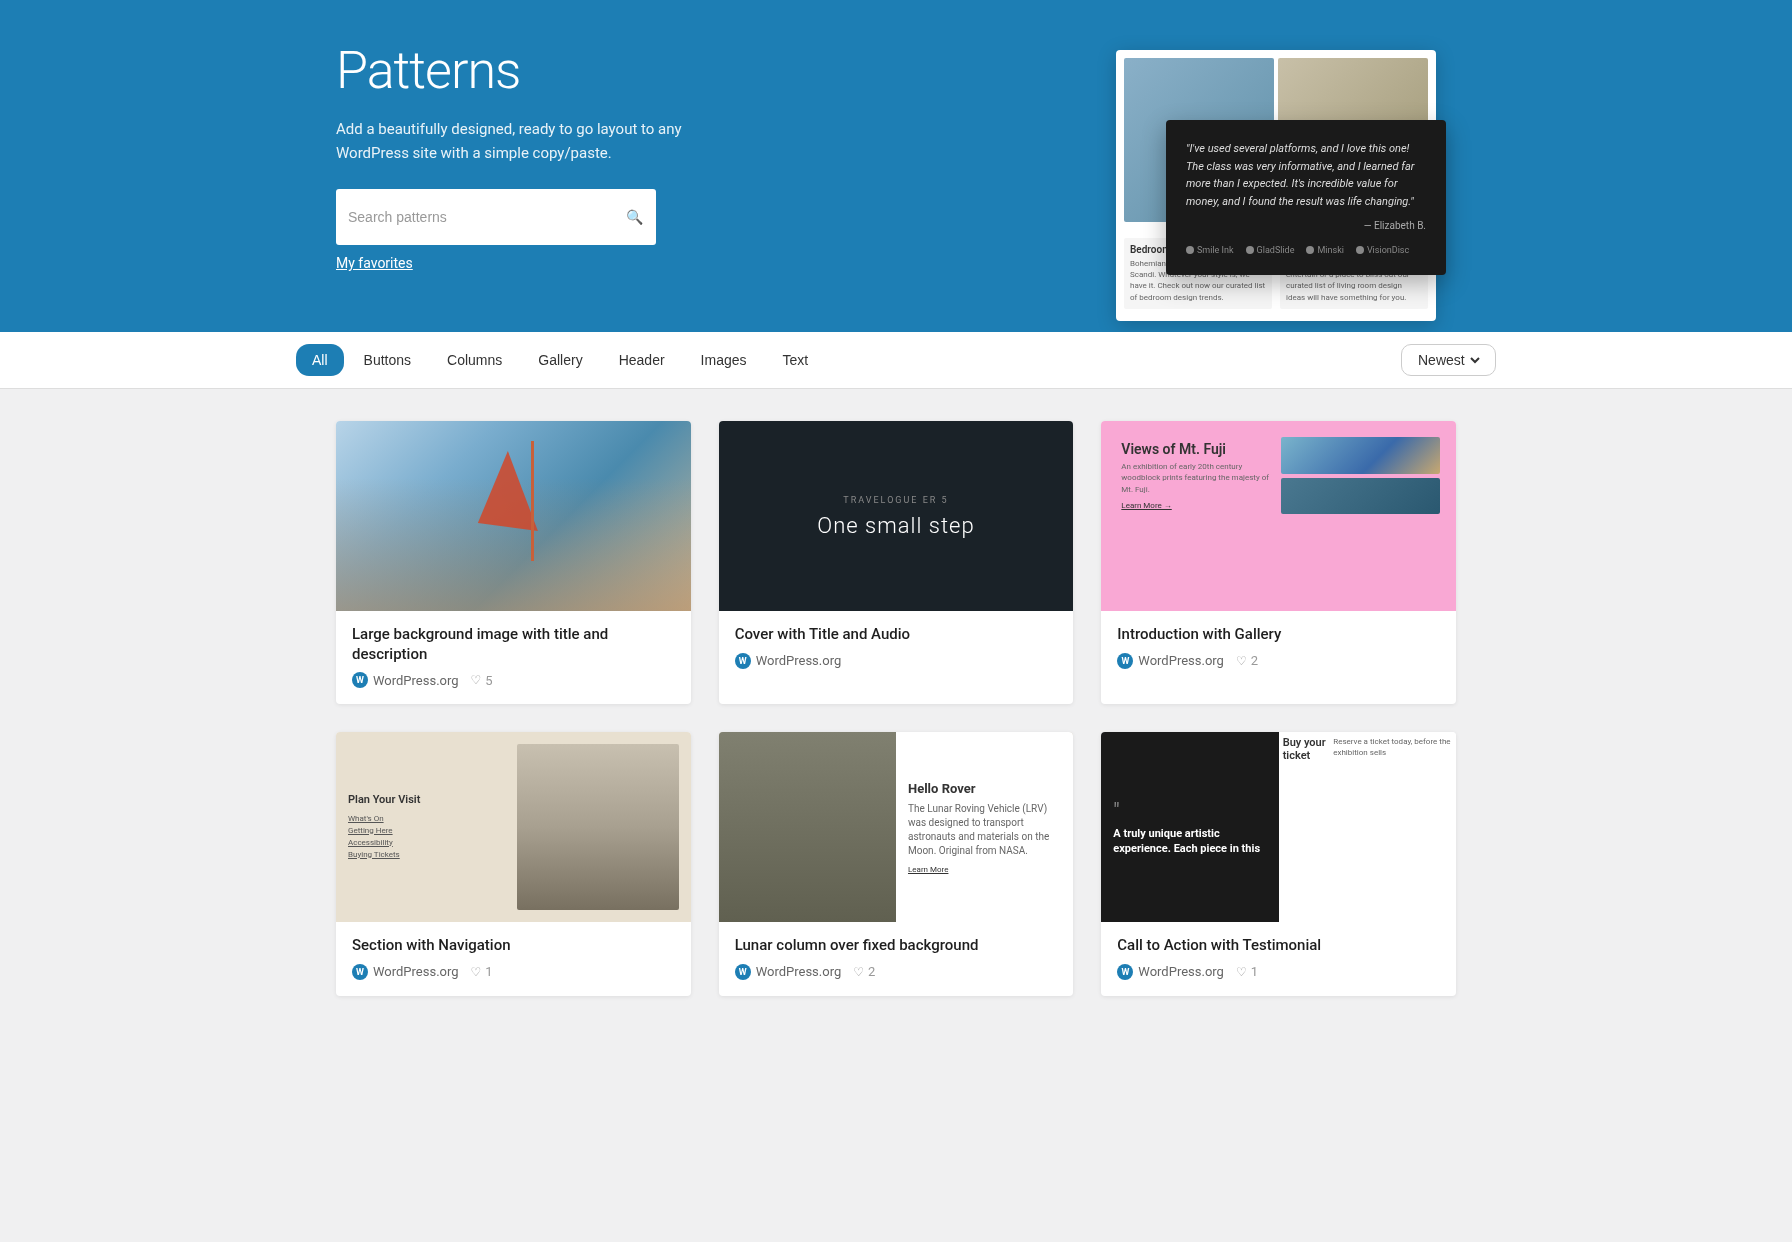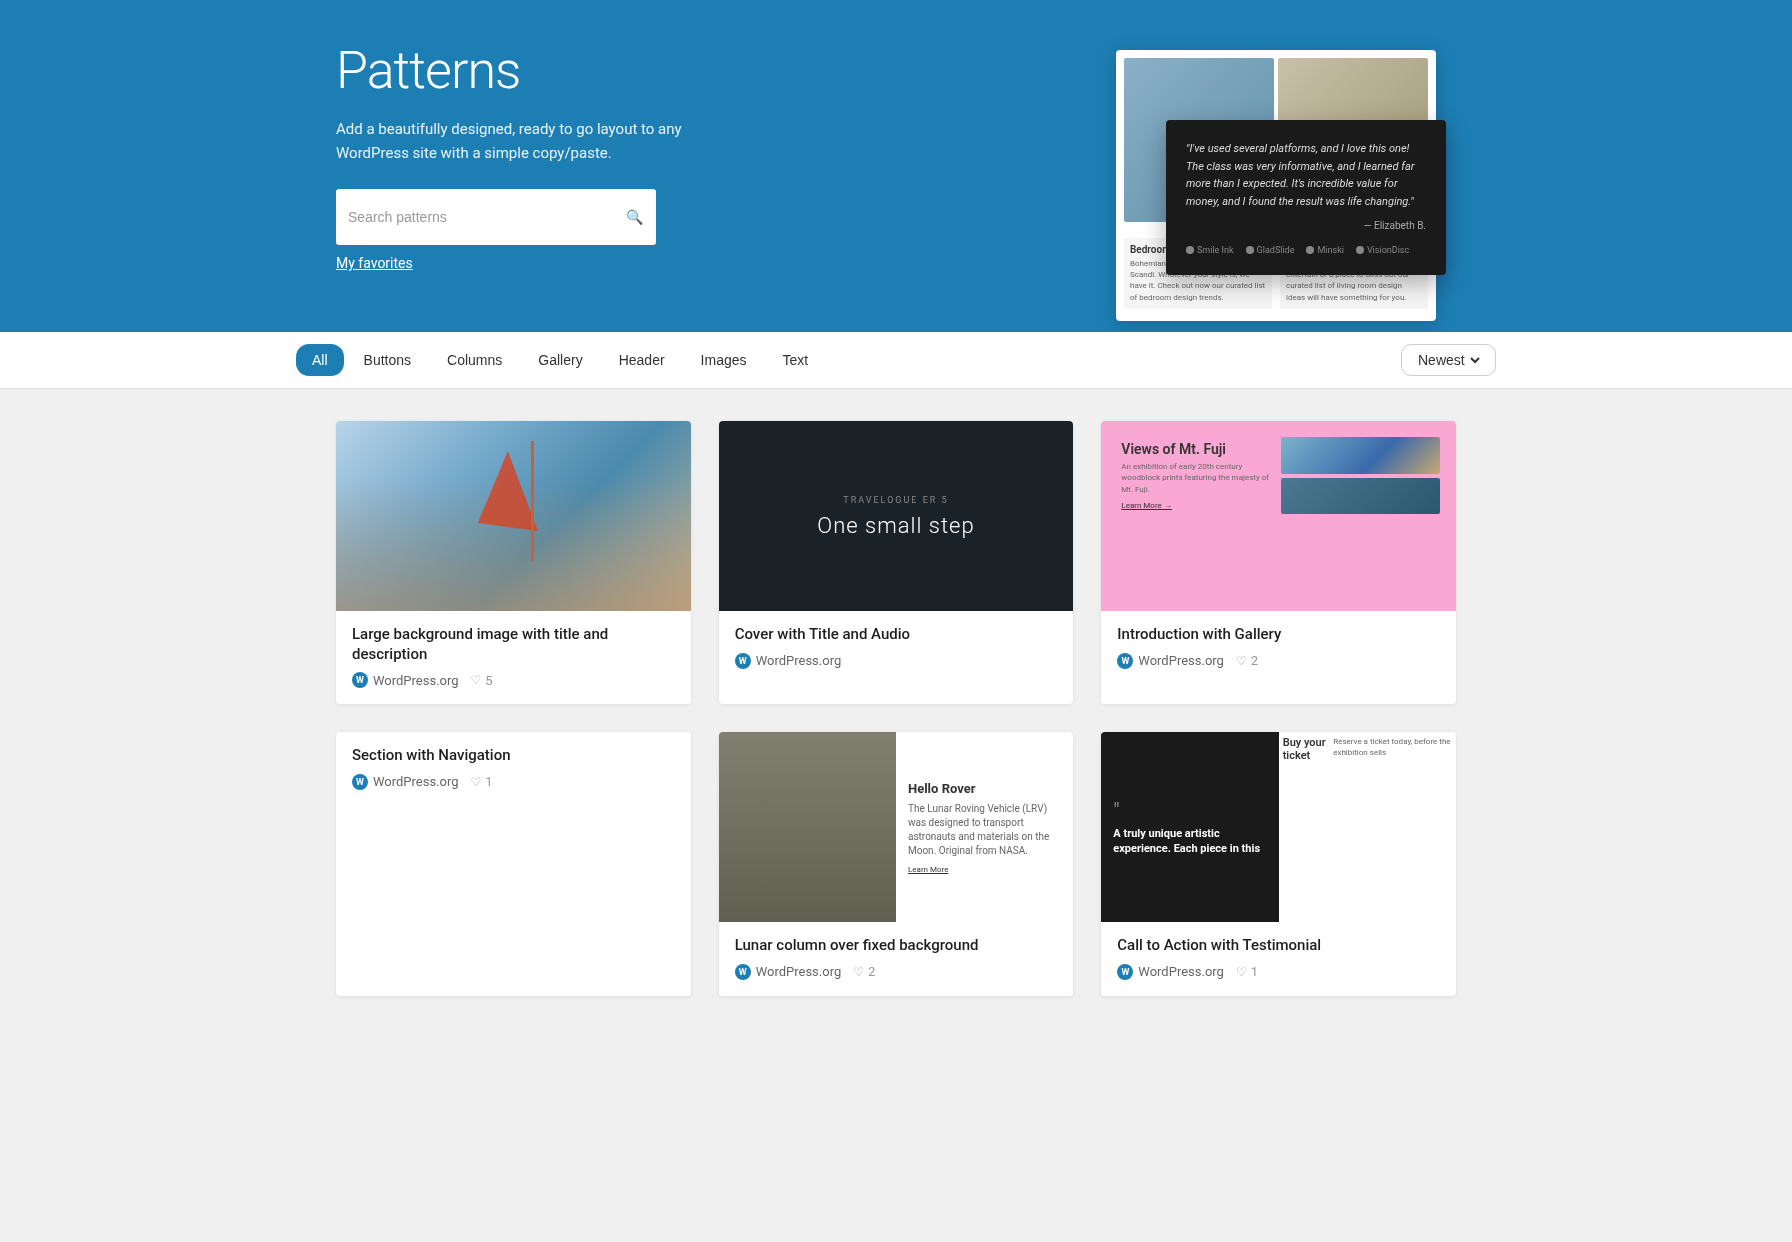--- a/index.html
+++ b/index.html
@@ -550,20 +550,34 @@
           </div>
           <div class="heart-count">
             <span class="heart-icon">♡</span>
             <span>2</span>
           </div>
         </div>
       </div>
     </div>
 
     <div class="pattern-card">
+      <div class="pattern-thumbnail">
+        <div class="thumb-plan">
+          <div class="thumb-plan-left">
+            <h3>Plan Your Visit</h3>
+            <ul>
+              <li>What's On</li>
+              <li>Getting Here</li>
+              <li>Accessibility</li>
+              <li>Buying Tickets</li>
+            </ul>
+          </div>
+          <div class="thumb-plan-bg"></div>
+        </div>
+      </div>
       <div class="pattern-info">
         <div class="pattern-title">Section with Navigation</div>
         <div class="pattern-meta">
           <div class="pattern-source">
             <span class="wp-icon">W</span>
             <span>WordPress.org</span>
           </div>
           <div class="heart-count">
             <span class="heart-icon">♡</span>
             <span>1</span>

